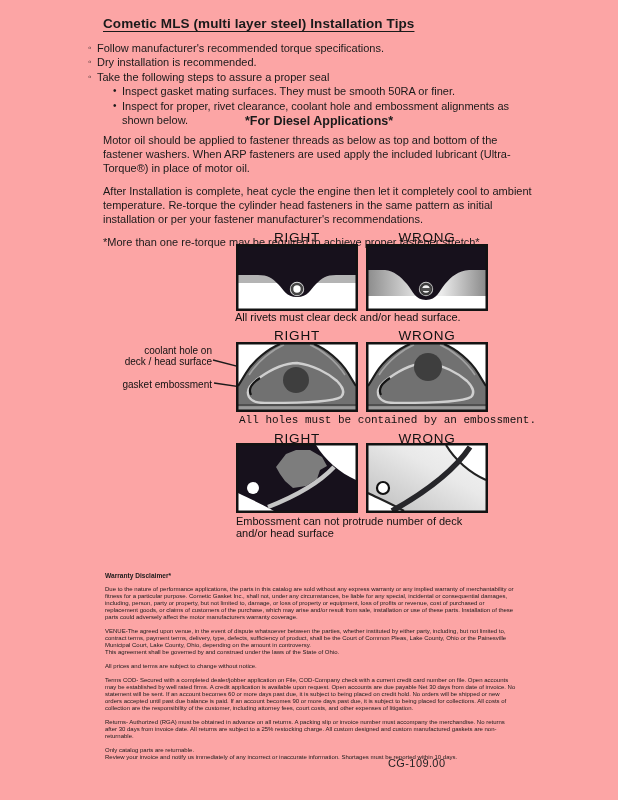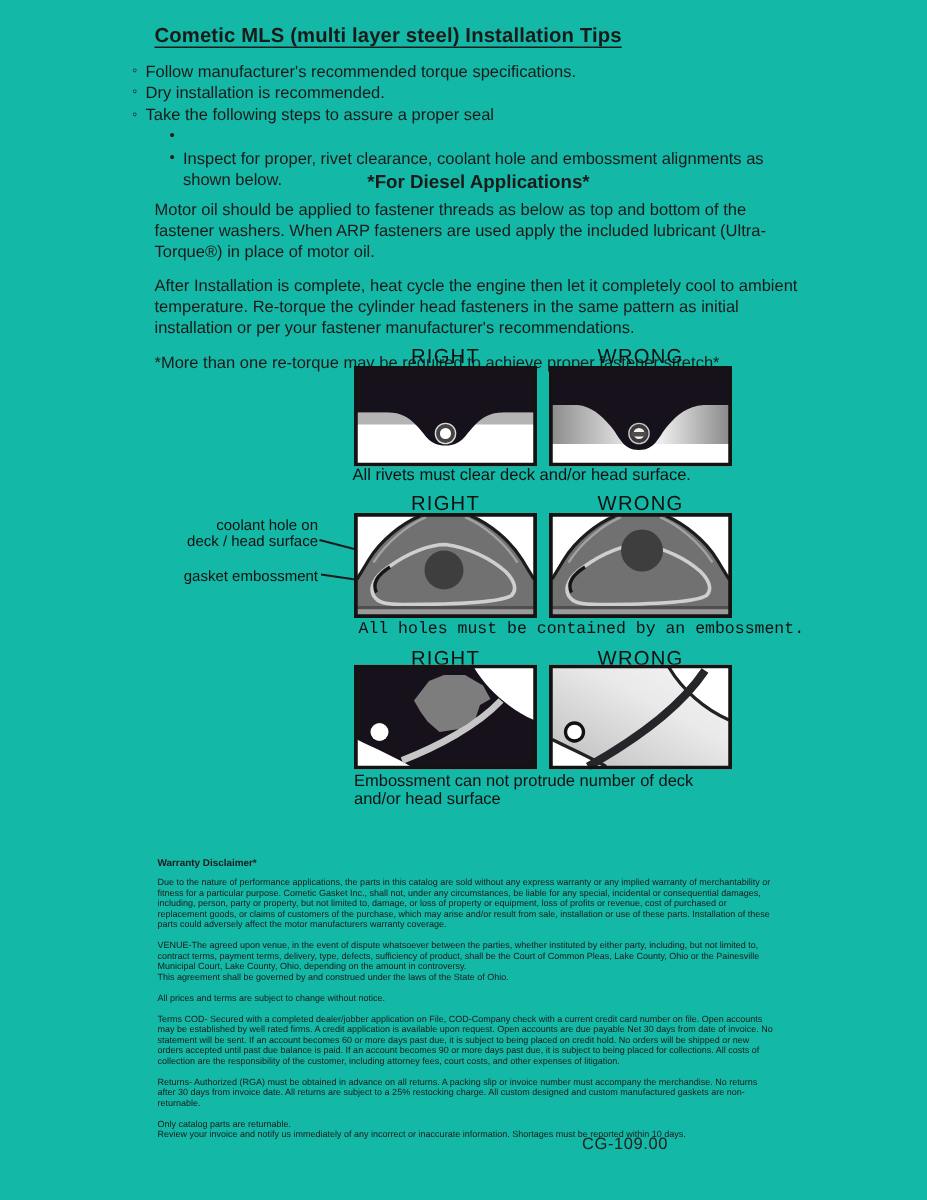--- a/index.html
+++ b/index.html
@@ -1,17 +1,17 @@
 <!DOCTYPE html>
 <html><head>
 <meta charset="utf-8">
 <style>
   html,body{margin:0;padding:0;background:#ffffff;}
   .page{
-    position:relative; width:618px; height:800px; background:#14b8a6;
+    position:relative; width:618px; height:800px; background:#fca5a5;
     color:#1a1a1a; font-family:"Liberation Sans", sans-serif; overflow:hidden;
   }
   .abs{position:absolute;}
 
   .title{
     left:103px; top:16px; font-size:13.5px; font-weight:bold;
     text-decoration:underline; text-underline-offset:3px; letter-spacing:0.1px;
   }
 
   .tips{left:88px; top:41px; width:450px; list-style:none; margin:0; padding:0;
@@ -55,20 +55,21 @@
     <li class="l1">
       <span class="blt open">◦</span>
       <span>Dry installation is recommended.</span>
     </li>
     <li class="l1">
       <span class="blt open">◦</span>
       <span>Take the following steps to assure a proper seal</span>
     </li>
     <li class="l2">
       <span class="blt fill">•</span>
+      <span>Inspect gasket mating surfaces.  They must be smooth 50RA or finer.</span>
     </li>
     <li class="l2">
       <span class="blt fill">•</span>
       <span>Inspect for proper, rivet clearance, coolant hole and embossment alignments as shown below.</span>
     </li>
   </ul>
 
   <section class="abs diesel">
     <h2>*For Diesel Applications*</h2>
     <p>Motor oil should be applied to fastener threads as below as top and bottom of the fastener washers. When ARP fasteners are used apply the included lubricant (Ultra-Torque®) in place of motor oil.</p>

